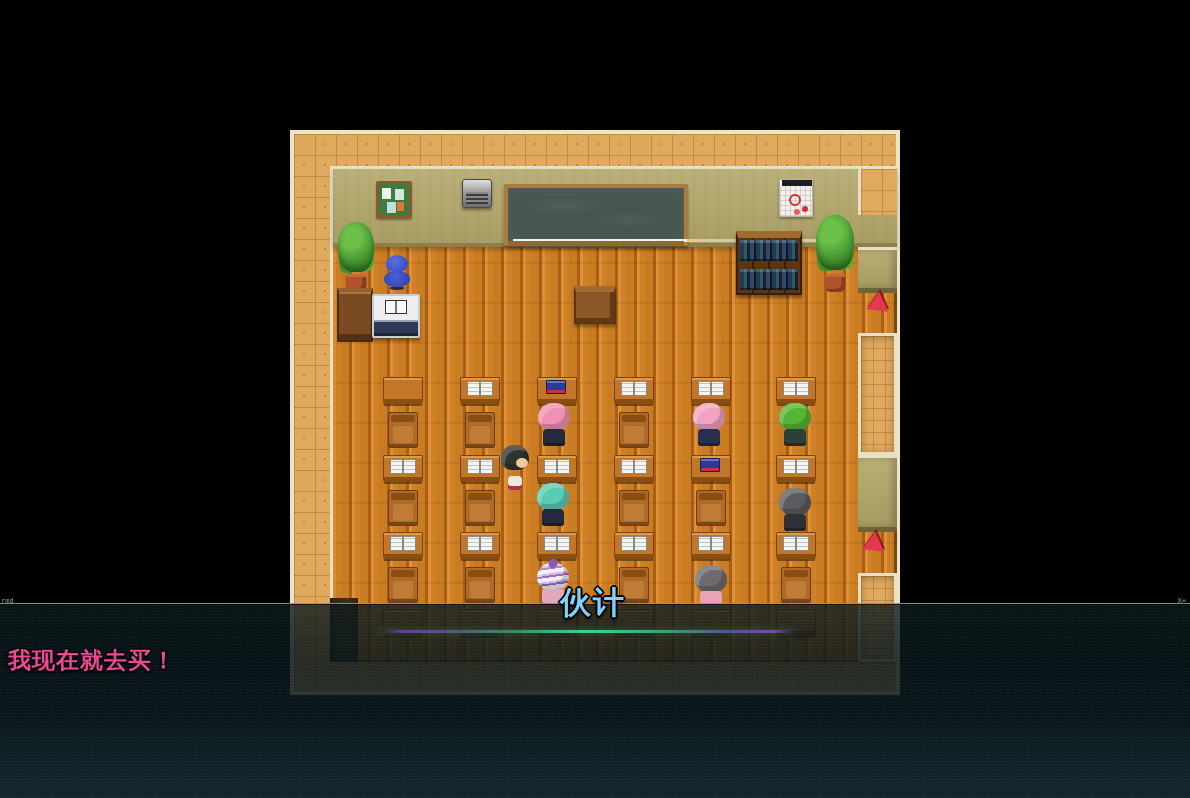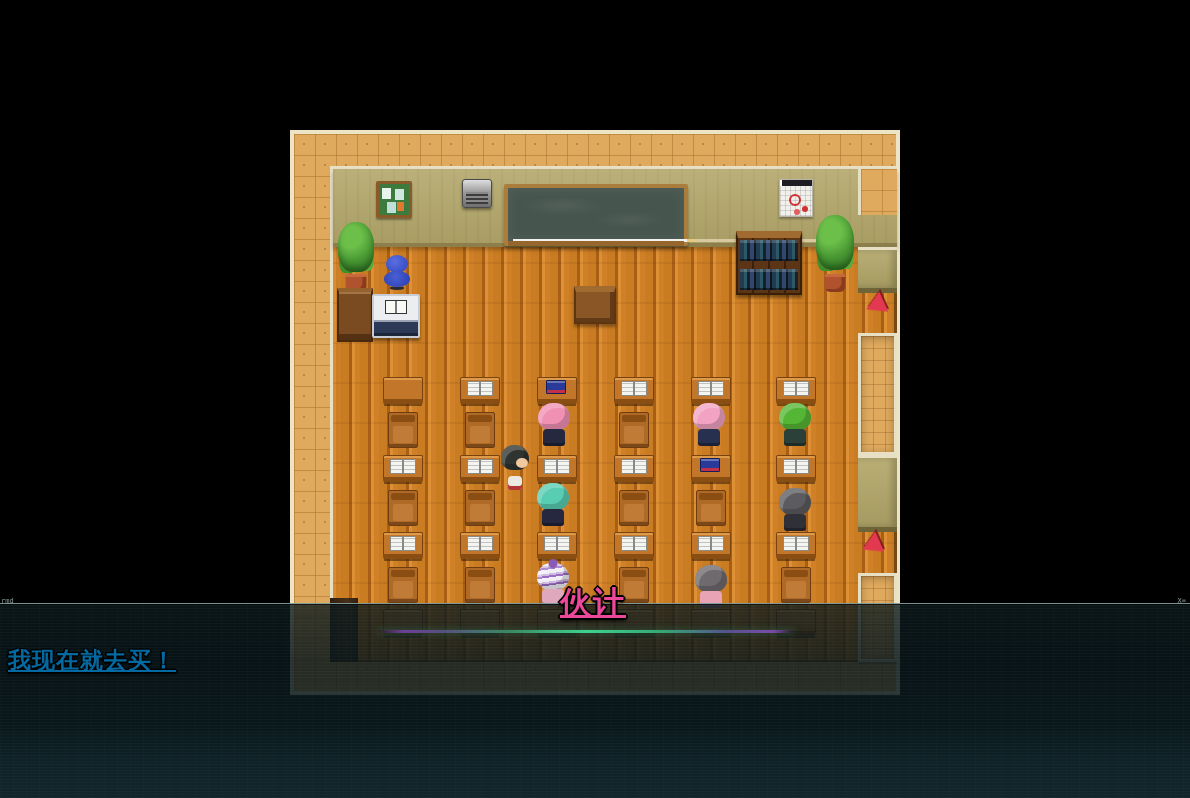--- a/index.html
+++ b/index.html
@@ -118,24 +118,24 @@
   
   #overlay{position:absolute;border-top:1px solid rgba(175,205,205,.65);box-sizing:border-box;
     background:linear-gradient(180deg,rgba(12,26,28,.80) 0%,rgba(9,22,26,.86) 30%,rgba(11,28,32,.86) 62%,rgba(18,40,46,.84) 80%,rgba(21,45,51,.84) 100%);
     box-shadow:inset 0 1px 0 rgba(0,0,0,.6);z-index:20;padding-left:27px;}
   #overlay::after{content:"";position:absolute;inset:0;pointer-events:none;
     background:repeating-linear-gradient(0deg,rgba(255,255,255,.022) 0 1px,transparent 1px 3px),
       repeating-linear-gradient(90deg,rgba(255,255,255,.012) 0 1px,transparent 1px 13px);}
   #fx-line{position:absolute;z-index:30;border-radius:2px;
     background:linear-gradient(90deg,rgba(90,40,120,0) 0%,#6c3f96 6%,#55517e 16%,#3a8a62 32%,#3ed28e 50%,#35a873 68%,#56528c 84%,#7a4aa8 95%,rgba(90,40,120,0) 100%);
     box-shadow:0 0 7px rgba(62,210,142,.35);}
-  #name-label{position:absolute;z-index:40;color:#ec4899;font-weight:700;letter-spacing:2px;
-    text-shadow:2px 0 0 #000,-2px 0 0 #000,0 2px 0 #000,0 -2px 0 #000,1px 1px 0 #000,-1px -1px 0 #000,1px -1px 0 #000,-1px 1px 0 #000,0 3px 3px rgba(0,0,0,.7);text-decoration:underline;}
-  #message-text{position:absolute;z-index:40;color:#0369a1;font-weight:600;letter-spacing:1px;
-    text-shadow:1.5px 0 0 #000,-1.5px 0 0 #000,0 1.5px 0 #000,0 -1.5px 0 #000,1px 1px 0 #000,-1px -1px 0 #000,0 2px 3px rgba(0,0,0,.8);text-decoration:underline;}
+  #name-label{position:absolute;z-index:40;color:#7dd3fc;font-weight:700;letter-spacing:2px;
+    text-shadow:2px 0 0 #000,-2px 0 0 #000,0 2px 0 #000,0 -2px 0 #000,1px 1px 0 #000,-1px -1px 0 #000,1px -1px 0 #000,-1px 1px 0 #000,0 3px 3px rgba(0,0,0,.7);}
+  #message-text{position:absolute;z-index:40;color:#ec4899;font-weight:600;letter-spacing:1px;
+    text-shadow:1.5px 0 0 #000,-1.5px 0 0 #000,0 1.5px 0 #000,0 -1.5px 0 #000,1px 1px 0 #000,-1px -1px 0 #000,0 2px 3px rgba(0,0,0,.8);}
   .watermark{position:absolute;z-index:41;font-size:7px;line-height:7px;color:#9fb4b4;opacity:.85;
     font-family:"DejaVu Sans Mono",monospace;}
 </style>
 </head>
 <body>
 
 <div id="stage">
   <div id="map" class="abs" style="left: 290px; top: 130px; width: 610px; height: 565px;"></div>
   <div id="room" class="abs" style="left: 330px; top: 166px; width: 567px; height: 496px;"></div>
   <div id="wall" class="abs" style="left: 333px; top: 169px; width: 564px; height: 78px;"></div>

